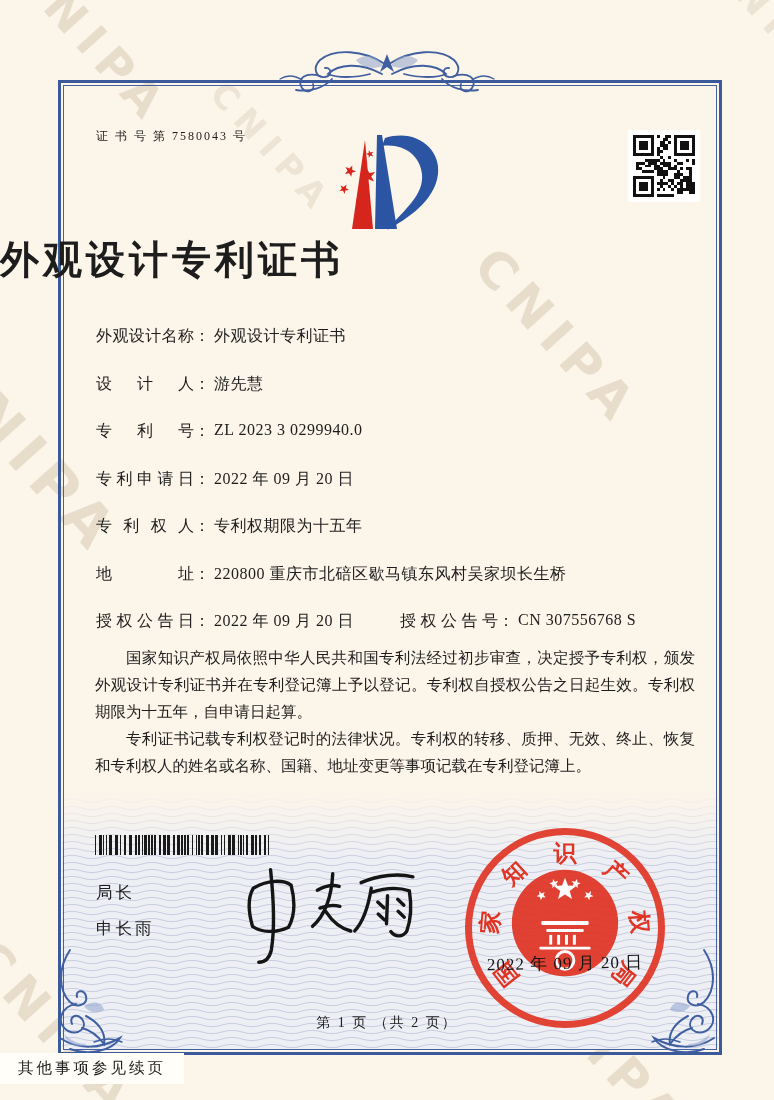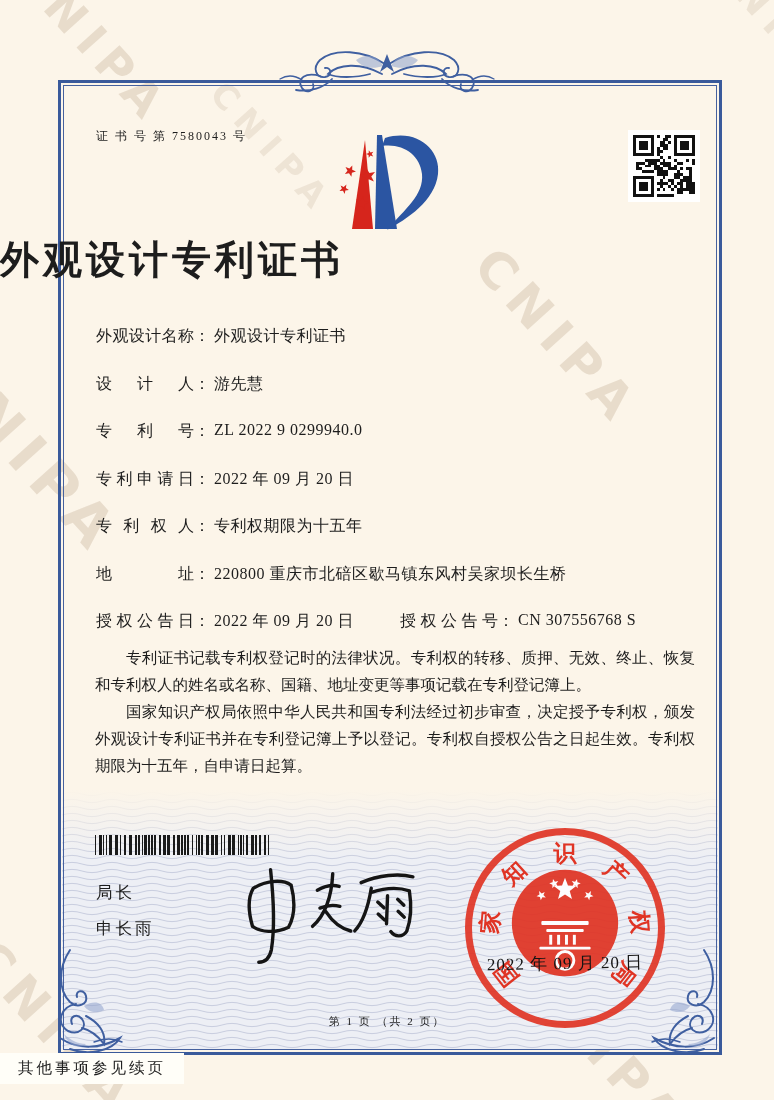--- a/index.html
+++ b/index.html
@@ -40,21 +40,21 @@
   .sig{position:absolute;left:222px;top:850px;z-index:3;}
   
   .seal{position:absolute;left:465px;top:828px;width:200px;height:200px;z-index:4;}
   .seal-ring{position:absolute;left:0;top:0;width:186px;height:186px;border:7px solid #e03424;
       border-radius:50%;opacity:0.92;}
   .seal-ring-text span{position:absolute;display:block;width:28px;height:28px;text-align:center;
       font-size:23px;font-weight:700;color:#e03424;font-family:"Liberation Serif",serif;}
   .seal-date{position:absolute;left:-14px;right:-14px;top:124px;z-index:5;text-align:center;
       font-size:17px;color:#141414;letter-spacing:1px;transform:rotate(-1deg);}
   .footer-page{position:absolute;left:0;right:0;top:1014px;z-index:3;text-align:center;
-      font-size:11px;letter-spacing:2px;}
+      font-size:14px;letter-spacing:2px;}
   .cont-wrap{position:absolute;left:0;right:0;top:1053px;z-index:3;text-align:left;}
   .cont-note{display:inline-block;background:#fffef8;padding:5px 18px;font-size:15.5px;letter-spacing:3px;}
 </style>
 </head>
 <body>
 
 <div id="page">
 
   <div class="wm" style="left:-10px;top:14px;font-size:46px;">CNIPA</div>
   <div class="wm" style="left:688px;top:2px;font-size:38px;color:rgba(186,162,136,0.22);">CNIPA</div>
@@ -335,21 +335,21 @@
           <span>设</span>
           <span>计</span>
           <span>人</span>
         </span><span class="fcolon">：</span><span class="fvalue">游先慧</span>
     </div>
     <div class="frow">
       <span class="flabel dist">
           <span>专</span>
           <span>利</span>
           <span>号</span>
-        </span><span class="fcolon">：</span><span class="fvalue">ZL 2022 9 0299940.0</span>
+        </span><span class="fcolon">：</span><span class="fvalue">ZL 2023 3 0299940.0</span>
     </div>
     <div class="frow">
       <span class="flabel dist">
           <span>专</span>
           <span>利</span>
           <span>申</span>
           <span>请</span>
           <span>日</span>
         </span><span class="fcolon">：</span><span class="fvalue">2022 年 09 月 20 日</span>
     </div>
@@ -381,22 +381,22 @@
             <span>权</span>
             <span>公</span>
             <span>告</span>
             <span>号</span>
           </span><span class="fcolon">：</span><span class="fvalue">CN 307556768 S</span>
       </span>
     </div>
   </div>
 
   <div class="paras">
+    <p>国家知识产权局依照中华人民共和国专利法经过初步审查，决定授予专利权，颁发外观设计专利证书并在专利登记簿上予以登记。专利权自授权公告之日起生效。专利权期限为十五年，自申请日起算。</p>
     <p>专利证书记载专利权登记时的法律状况。专利权的转移、质押、无效、终止、恢复和专利权人的姓名或名称、国籍、地址变更等事项记载在专利登记簿上。</p>
-    <p>国家知识产权局依照中华人民共和国专利法经过初步审查，决定授予专利权，颁发外观设计专利证书并在专利登记簿上予以登记。专利权自授权公告之日起生效。专利权期限为十五年，自申请日起算。</p>
   </div>
 
   <div class="barcode" id="barcode">
       <div style="width: 1px; background: rgb(26, 26, 26);"></div>
       <div style="width: 3px; background: transparent;"></div>
       <div style="width: 3px; background: rgb(26, 26, 26);"></div>
       <div style="width: 1px; background: transparent;"></div>
       <div style="width: 1px; background: rgb(26, 26, 26);"></div>
       <div style="width: 2px; background: transparent;"></div>
       <div style="width: 1px; background: rgb(26, 26, 26);"></div>

